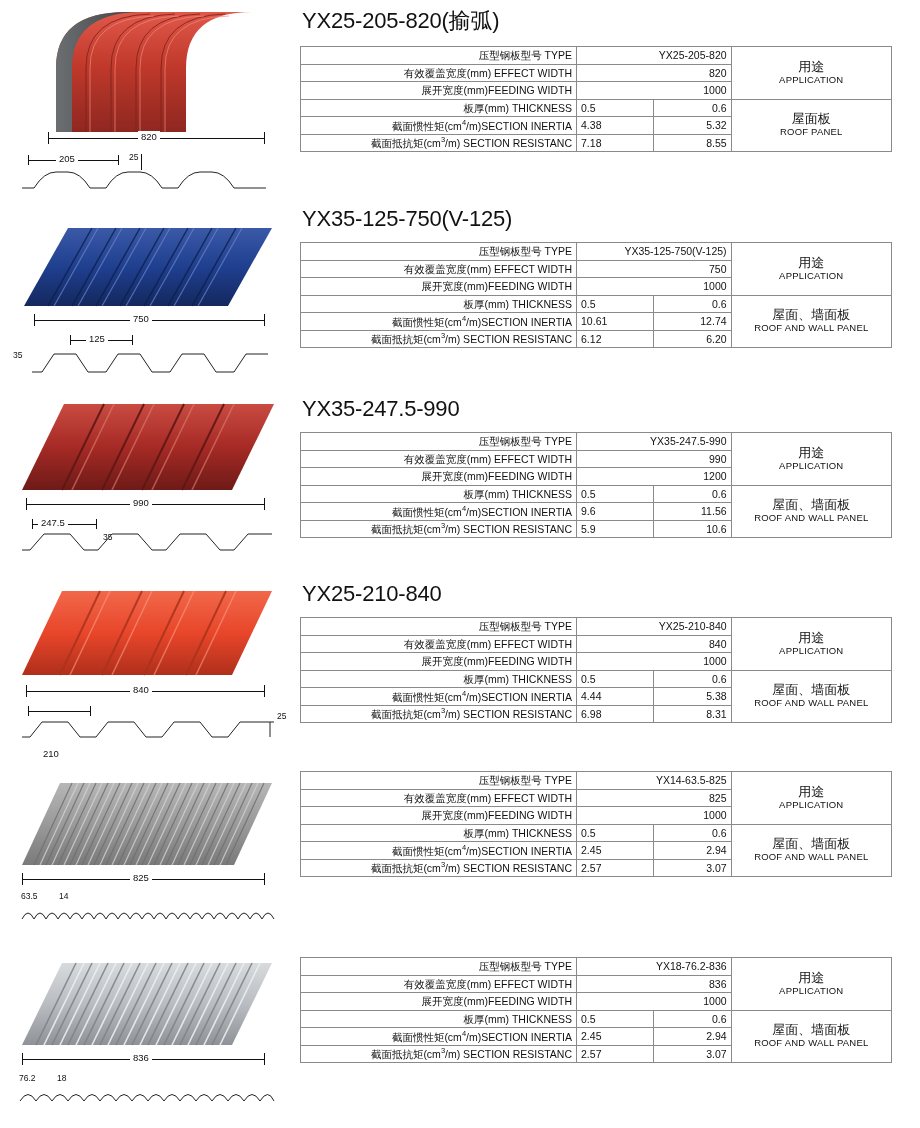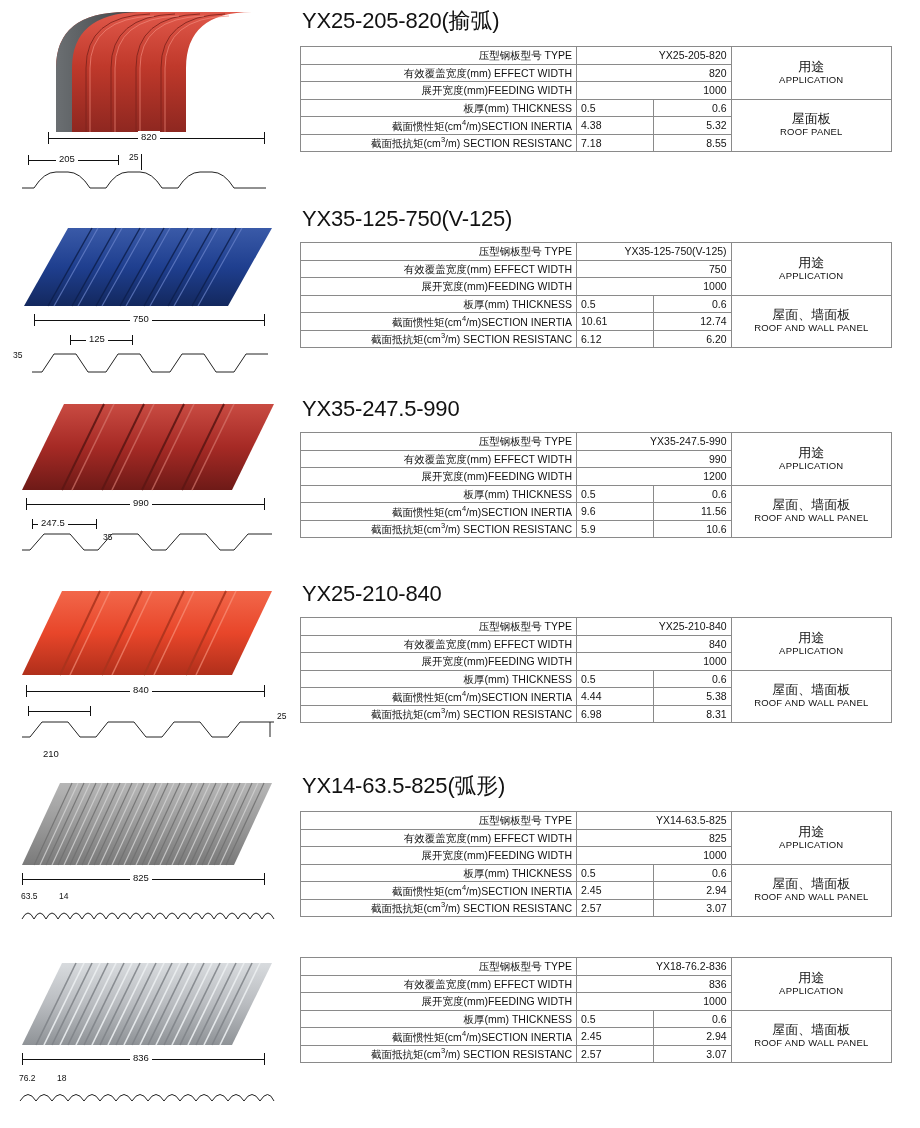--- a/index.html
+++ b/index.html
@@ -501,21 +501,20 @@
 
         <div class="dimtext small" style="left:10px;top:20px;">63.5</div>
         <div class="dimtext small" style="left:48px;top:20px;">14</div>
 
         <svg class="profile" style="left:12px;top:32px;" width="256" height="22" viewBox="0 0 256 22">
           <path d="M2 16 Q8 4 14 16 Q20 4 26 16 Q32 4 38 16 Q44 4 50 16 Q56 4 62 16 Q68 4 74 16 Q80 4 86 16 Q92 4 98 16 Q104 4 110 16 Q116 4 122 16 Q128 4 134 16 Q140 4 146 16 Q152 4 158 16 Q164 4 170 16 Q176 4 182 16 Q188 4 194 16 Q200 4 206 16 Q212 4 218 16 Q224 4 230 16 Q236 4 242 16 Q248 4 254 16" fill="none" stroke="#222" stroke-width="1"></path>
         </svg>
       </div>
     </div>
     <div class="right-col">
-      <div class="title">YX14-63.5-825(弧形)</div>
       <table class="spec">
         <tbody>
             <tr>
           <td class="c-label">压型钢板型号 TYPE</td>
           <td class="c-v1 merged" colspan="2">YX14-63.5-825</td>
           <td class="c-app" rowspan="3">
             <div class="app-cn">用途</div>
             <div class="app-en">APPLICATION</div>
           </td>
         </tr>

